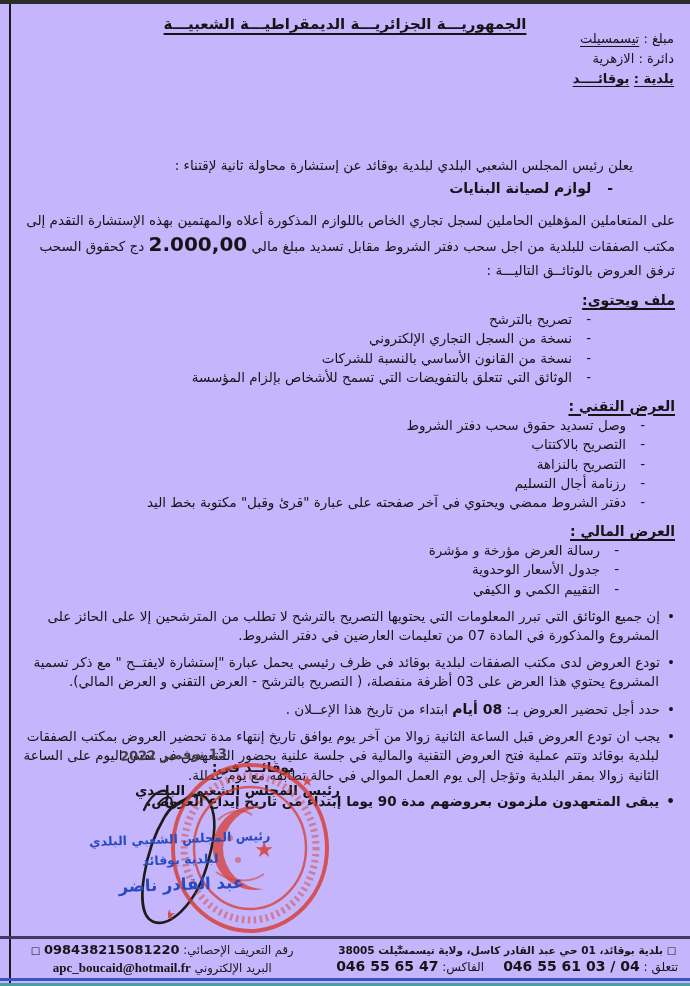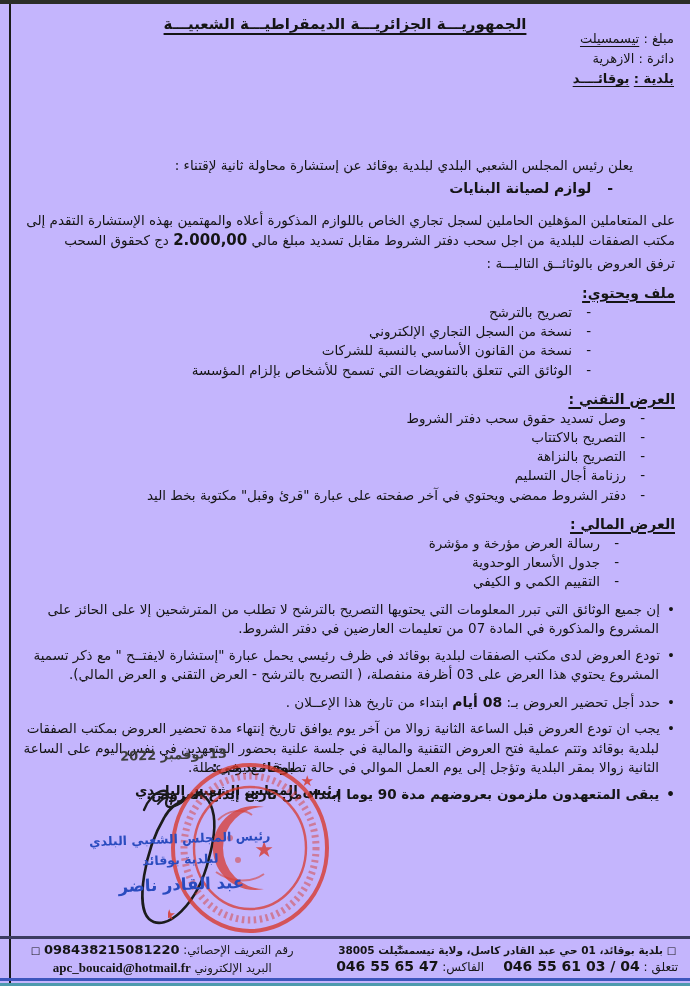--- a/index.html
+++ b/index.html
@@ -30,21 +30,21 @@
     position:absolute; top:93px; left:0; right:0; text-align:center;
     font-size:17px; font-weight:bold;
   }
 
   
   .body { position:absolute; top:132px; right:15px; left:15px; font-size:13.5px; line-height:1.45;margin-top:24px; }
   .intro { padding-right:42px; }
   .subject { padding-right:62px; font-weight:bold; font-size:14px; margin-top:2px; }
   .subject::before { content:"-"; margin-left:16px; font-weight:bold; }
   .para { margin-top:13px; text-align:right; }
-  .amount { font-weight:bold; font-size:15px; }
+  .amount { font-weight:bold; font-size:20px; }
   .attach { margin-top:2px; }
   .sec-title { margin-top:9px; font-size:14px; font-weight:bold; }
   .sec-title span { text-decoration:underline; text-underline-offset:3px; text-decoration-thickness:1.5px; }
   ul { list-style:none; }
   .dash-list li { line-height:1.42; }
   .dash-list li::before { content:"-"; margin-left:14px; }
   .list-candidacy { padding-right:84px; }
   .list-technical { padding-right:30px; }
   .list-financial { padding-right:56px; }
   .bullet-list { margin-top:8px; }

